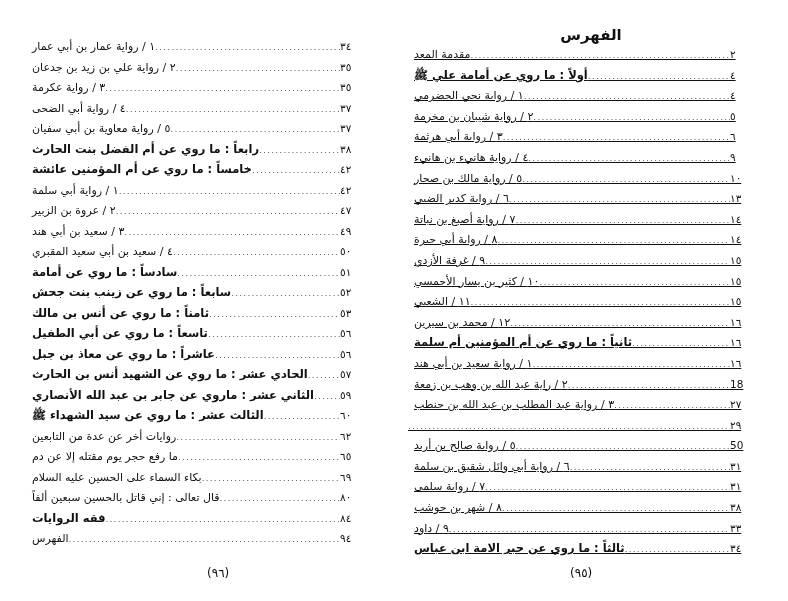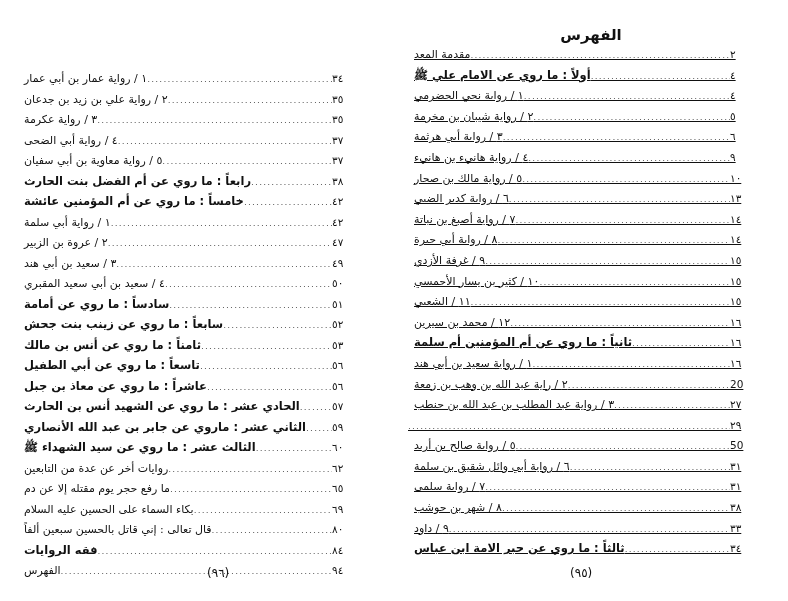--- a/index.html
+++ b/index.html
@@ -7,21 +7,21 @@
     body { position: relative; font-family: "DejaVu Sans", sans-serif; color: #111; }
     .page { position: absolute; top: 0; height: 601px; }
     .page-left { left: 0; width: 394px; }
     .page-right { left: 394px; width: 394px; }
     .index-title {
       position: absolute; left: 0; right: 0; top: 26px;
       text-align: center; font-size: 15px; font-weight: bold; direction: rtl;
     }
     .toc { position: absolute; list-style: none; }
     .page-right .toc { left: 14px; width: 348px; top: 44px; text-decoration: underline; }
-    .page-left .toc { left: 18px; width: 340px; top: 36px; margin-top: 32px; }
+    .page-left .toc { left: 26px; width: 340px; top: 36px; }
     .toc-row {
       display: flex; flex-direction: row-reverse; align-items: baseline;
       height: 20.5px; line-height: 20.5px; direction: rtl;
       font-size: 11px; white-space: nowrap;
     }
     .page-right .toc-row { height: 20.6px; line-height: 20.6px; }
     .toc-row.bold .toc-label { font-weight: bold; font-size: 11.5px; }
     .toc-label { flex: 0 0 auto; padding-left: 6px; }
     .toc-dots {
       flex: 1 1 auto; overflow: hidden; direction: ltr;
@@ -173,21 +173,21 @@
 
 <div class="page page-right">
   <div class="index-title">الفهرس</div>
   <ul class="toc" id="toc-right">
       <li class="toc-row">
         <span class="toc-label">مقدمة المعد</span>
         <span class="toc-dots"></span>
         <span class="toc-page">٢</span>
       </li>
       <li class="toc-row bold">
-        <span class="toc-label">أولاً : ما روي عن الامام علي ﷺ</span>
+        <span class="toc-label">أولاً : ما روي عن أمامة علي ﷺ</span>
         <span class="toc-dots"></span>
         <span class="toc-page">٤</span>
       </li>
       <li class="toc-row">
         <span class="toc-label">١ / رواية نجي الحضرمي</span>
         <span class="toc-dots"></span>
         <span class="toc-page">٤</span>
       </li>
       <li class="toc-row">
         <span class="toc-label">٢ / رواية شيبان بن مخرمة</span>
@@ -250,21 +250,21 @@
         <span class="toc-page">١٦</span>
       </li>
       <li class="toc-row">
         <span class="toc-label">١ / رواية سعيد بن أبي هند</span>
         <span class="toc-dots"></span>
         <span class="toc-page">١٦</span>
       </li>
       <li class="toc-row">
         <span class="toc-label">٢ / راية عبد الله بن وهب بن زمعة</span>
         <span class="toc-dots"></span>
-        <span class="toc-page">20</span>
+        <span class="toc-page">18</span>
       </li>
       <li class="toc-row">
         <span class="toc-label">٣ / رواية عبد المطلب بن عبد الله بن حنطب</span>
         <span class="toc-dots"></span>
         <span class="toc-page">٢٧</span>
       </li>
       <li class="toc-row">
         <span class="toc-dots"></span>
         <span class="toc-page">٢٩</span>
       </li>

